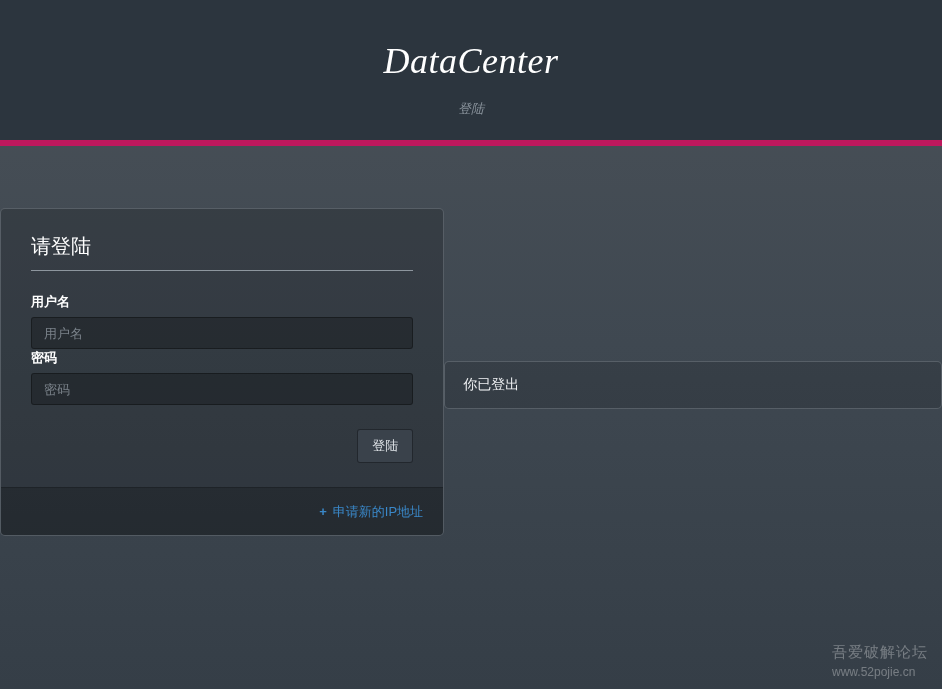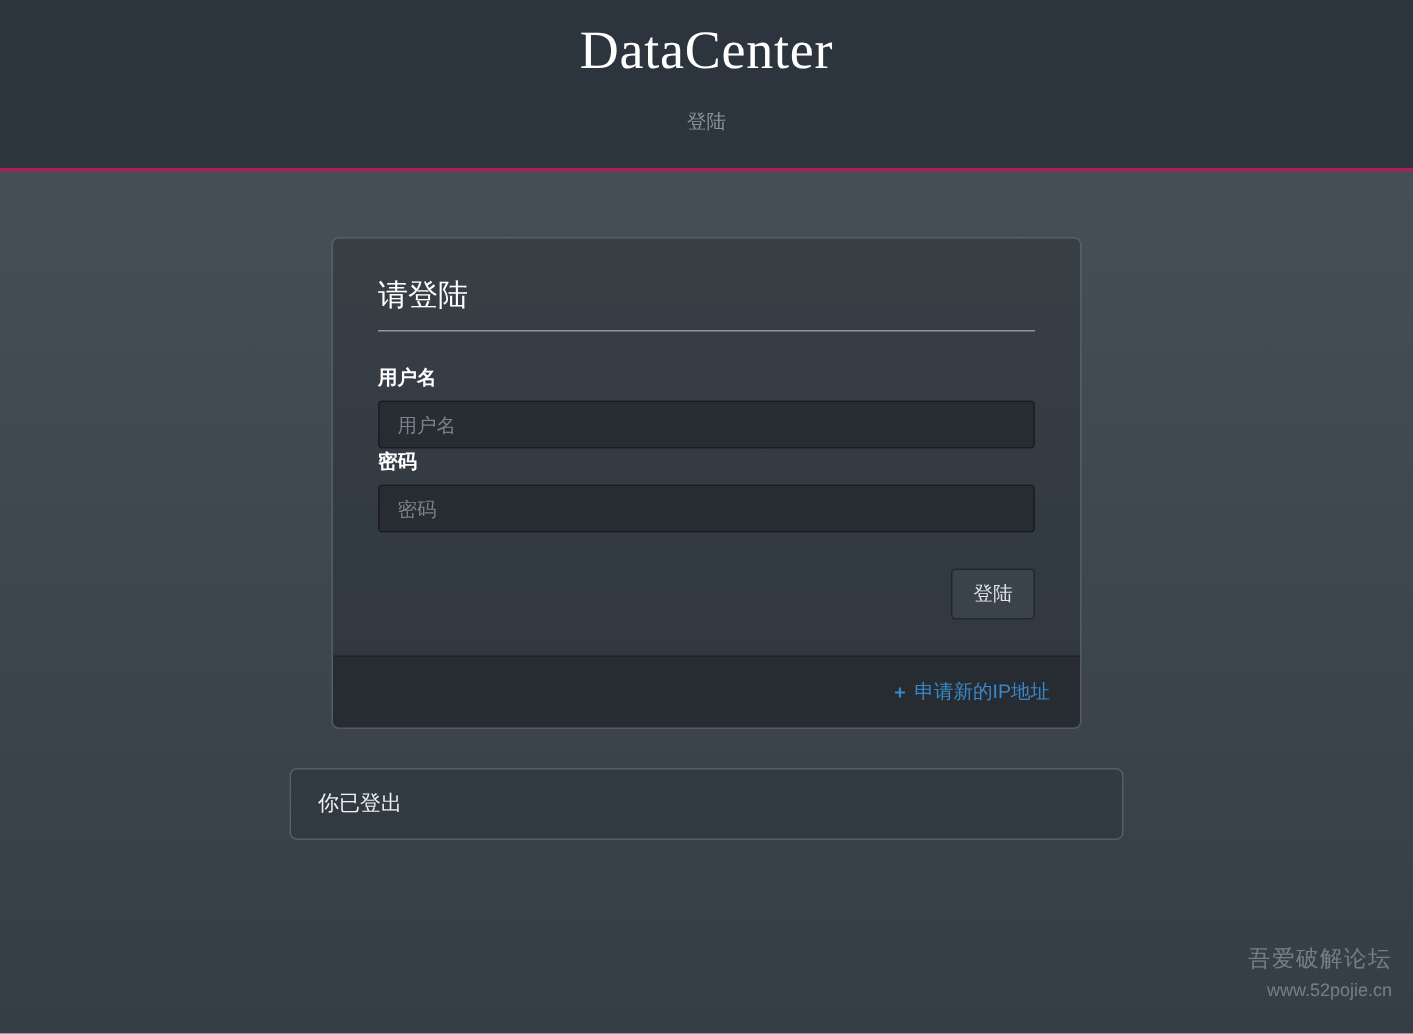--- a/index.html
+++ b/index.html
@@ -10,40 +10,41 @@
     body {
       font-family: -apple-system, BlinkMacSystemFont, "Segoe UI", "Microsoft YaHei", sans-serif;
       background: linear-gradient(180deg, #4a5158 0%, #3f4851 50%, #353e47 100%);
       min-height: 689px;
       width: 942px;
       overflow: hidden;
       position: relative;
     }
     .header {
       background: #2c353e;
-      border-bottom: 2px solid #be185d;
-      padding: 12px 0 22px 0;
+      border-bottom: 6px solid #be185d;
+      padding: 40px 0 22px 0;
       text-align: center;
+      font-style: italic;
     }
     .header-title {
       font-family: Georgia, 'Times New Roman', serif;
       font-size: 36px;
       font-weight: 400;
       color: #ffffff;
       letter-spacing: 0.5px;
     }
     .header-subtitle {
       font-size: 13px;
       color: #8a939c;
       margin-top: 18px;
     }
     .content {
-      padding-top: 44px;
+      padding-top: 62px;
       display: flex;
-      flex-direction: column;
+      flex-direction: row;
       align-items: center;
     }
     .login-panel {
       width: 500px;
       background: rgba(0, 0, 0, 0.18);
       border: 1px solid rgba(120, 128, 136, 0.5);
       border-radius: 5px;
       overflow: hidden;
     }
     .panel-body {
@@ -120,23 +121,22 @@
       margin-top: 26px;
       background: rgba(0, 0, 0, 0.12);
       border: 1px solid rgba(120, 128, 136, 0.5);
       border-radius: 5px;
       padding: 14px 18px;
       color: #f0f2f4;
       font-size: 14px;
     }
     .watermark {
       position: absolute;
-      bottom: 20px;
+      bottom: 8px;
       right: 14px;
-      text-align: right;
       color: rgba(255, 255, 255, 0.32);
       font-size: 12px;
       line-height: 1.5;
       pointer-events: none;
     }
     .watermark-line1 {
       font-size: 15px;
       font-weight: 500;
       letter-spacing: 1px;
     }

